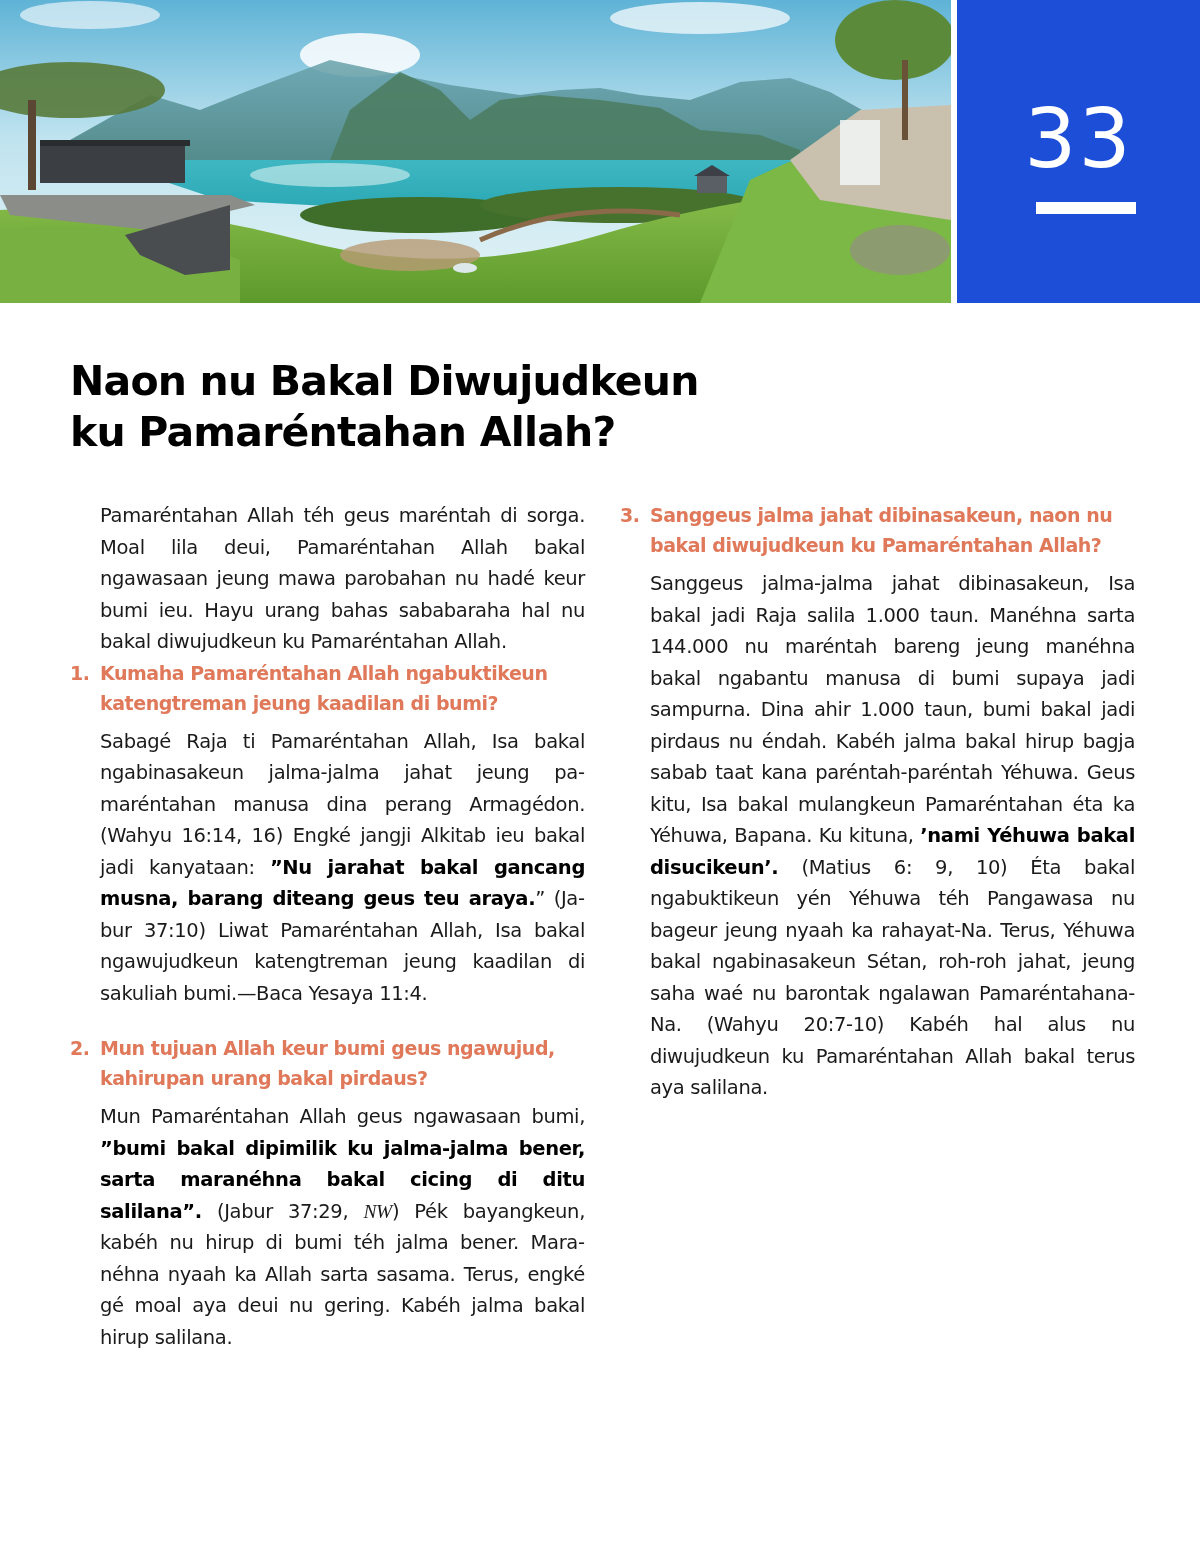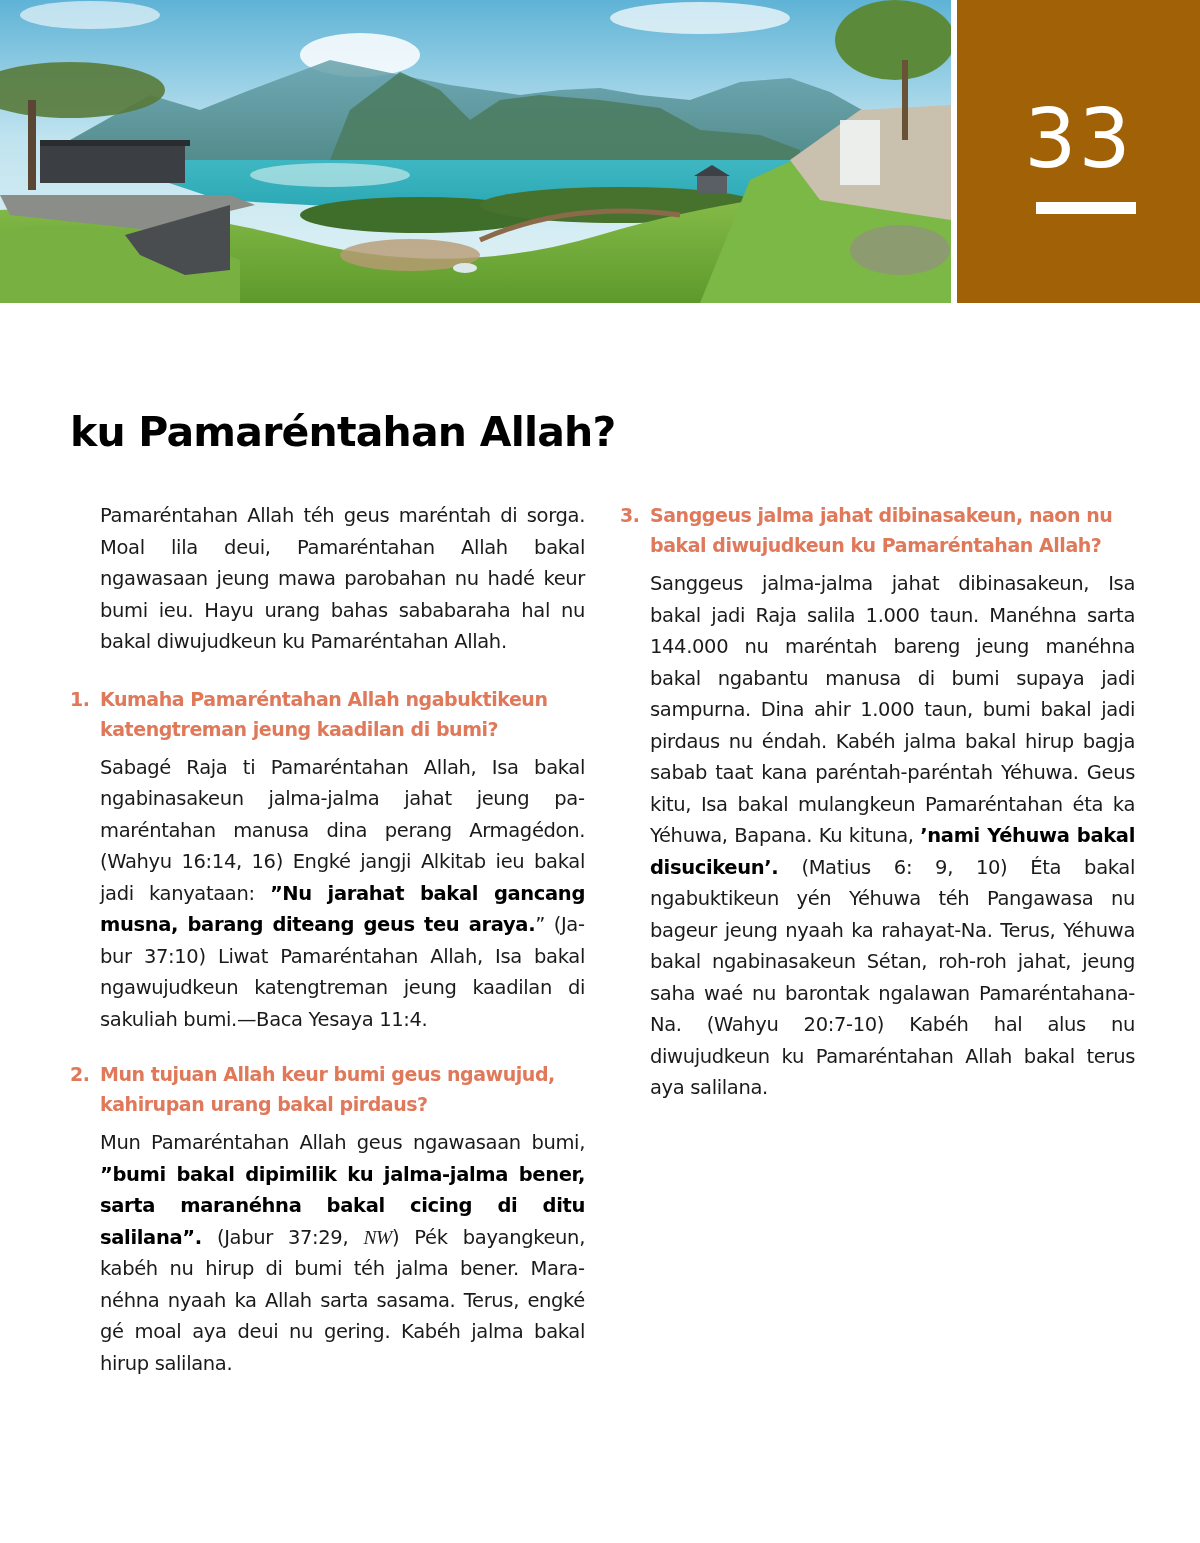--- a/index.html
+++ b/index.html
@@ -4,21 +4,21 @@
 <style>
   html, body { margin: 0; padding: 0; background: #ffffff; }
   body { width: 1200px; height: 1543px; position: relative; overflow: hidden;
          font-family: "DejaVu Sans", sans-serif; color: #1a1a1a; }
 
   
   .hero { position: absolute; left: 0; top: 0; width: 951px; height: 303px; overflow: hidden;
           background: linear-gradient(180deg, #9fd3e6 0%, #bfe3ee 30%, #d7eef3 42%, #8ebfc9 55%, #6f9f8f 62%, #77a650 75%, #6fa23c 100%); }
   .hero svg { position: absolute; left: 0; top: 0; width: 951px; height: 303px; display: block; }
 
-  .chapter-box { position: absolute; left: 957px; top: 0; width: 243px; height: 303px; background: #a16207; }
+  .chapter-box { position: absolute; left: 957px; top: 0; width: 243px; height: 303px; background: #1d4ed8; }
   .chapter-num { position: absolute; left: 0; right: 0; top: 98px; text-align: center;
                  color: #ffffff; font-family: "DejaVu Sans", sans-serif; font-size: 82px; font-weight: 400;
                  letter-spacing: 2px; line-height: 1; }
   .chapter-rule { position: absolute; left: 79px; top: 202px; width: 100px; height: 12px; background: #ffffff; }
 
   
   .page-title { position: absolute; left: 70px; top: 356px; width: 900px; margin: 0;
                 font-family: "DejaVu Sans", sans-serif; font-weight: 700; font-size: 41px; line-height: 51px;
                 color: #000; letter-spacing: -0.8px; }
 
@@ -30,21 +30,21 @@
   .body-text { font-family: "DejaVu Sans", sans-serif; font-size: 19.5px; line-height: 31.5px; color: #1a1a1a;
                text-align: justify; margin: 0; letter-spacing: -0.35px; padding-left: 30px; hyphens: manual; }
   .body-text b { font-weight: 700; color: #000; }
   .body-text i { font-style: italic; font-family: Liberation Serif, serif; }
 
   .question { display: flex; font-family: "DejaVu Sans", sans-serif; font-weight: 700; font-size: 19px;
               line-height: 30px; color: #e0785a; margin: 0; letter-spacing: -0.45px; }
   .question .qnum { width: 30px; flex: 0 0 30px; }
   .question .qtext { flex: 1; }
 
-  .intro { margin-bottom: 26px; }
+  .intro { }
   .q-block { margin-bottom: 24px; }
   .q-block .question { margin-bottom: 8px; }
 </style>
 </head>
 <body>
 
 <div class="hero">
   <svg viewBox="0 0 951 303" preserveAspectRatio="none">
     <defs>
       <linearGradient id="sky" x1="0" y1="0" x2="0" y2="1">
@@ -109,21 +109,21 @@
     <ellipse cx="465" cy="268" rx="12" ry="5" fill="#dce8ea"></ellipse>
   </svg>
 </div>
 
 <div class="chapter-box">
   <div class="chapter-num">33</div>
   <div class="chapter-rule"></div>
 </div>
 
 <h1 class="page-title">
-  <br>
+  <span>Naon nu Bakal Diwujudkeun</span><br>
   <span>ku Pamaréntahan Allah?</span>
 </h1>
 
 <div class="col col-left">
   <p class="body-text intro">Pamaréntahan Allah téh geus maréntah di sorga. Moal lila deui, Pamaréntahan Allah bakal ngawasaan jeung mawa parobahan nu hadé keur bumi ieu. Hayu urang bahas sababaraha hal nu bakal diwujudkeun ku Pamaréntahan Allah.</p>
 
   <div class="q-block">
     <div class="question">
       <span class="qnum">1.</span>
       <span class="qtext">Kumaha Pamaréntahan Allah ngabuktikeun katengtreman jeung kaadilan di bumi?</span>

